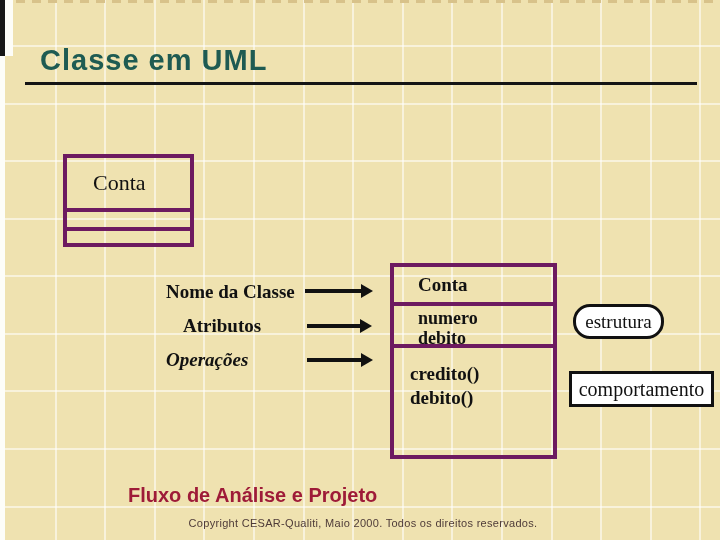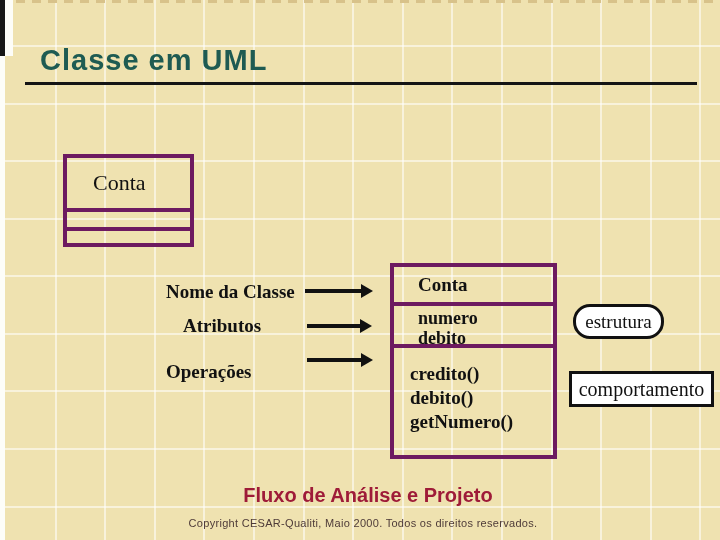--- a/index.html
+++ b/index.html
@@ -30,21 +30,21 @@
     border:4px solid #6d1a60;box-sizing:border-box;background:transparent;}
   .mini-c1{height:50px;border-bottom:4px solid #6d1a60;display:flex;align-items:center;
     padding-left:26px;font-size:22px;color:#111;}
   .mini-c2{height:15px;border-bottom:4px solid #6d1a60;}
   .mini-c3{height:12px;}
 
   
   .pointer-label{position:absolute;font-weight:bold;font-size:19px;color:#111;white-space:nowrap;}
   .lbl0{left:166px;top:281px;}
   .lbl1{left:166px;top:315px;margin-left:17px;}
-  .lbl2{left:166px;top:361px;}
+  .lbl2{left:166px;top:349px;font-style:italic;}
   .arrow{position:absolute;height:4px;background:#111;}
   .arrow::after{content:"";position:absolute;right:-12px;top:-5px;width:0;height:0;
     border-left:12px solid #111;border-top:7px solid transparent;border-bottom:7px solid transparent;}
   .arr0{left:305px;top:289px;width:56px;}
   .arr1{left:307px;top:324px;width:53px;}
   .arr2{left:307px;top:358px;width:54px;}
 
   
   .uml-class{position:absolute;left:390px;top:263px;width:167px;height:196px;
     border:4px solid #6d1a60;box-sizing:border-box;}
@@ -53,22 +53,22 @@
   .uml-attrs{height:42px;border-bottom:4px solid #6d1a60;padding:2px 0 10px 24px;
     font-weight:bold;font-size:18px;line-height:20px;color:#111;box-sizing:border-box;}
   .uml-ops{padding:14px 0 0 16px;font-weight:bold;font-size:19px;line-height:24px;color:#111;}
 
   
   .callout{position:absolute;background:#ffffff;border:3px solid #111;box-sizing:border-box;
     display:flex;align-items:center;justify-content:center;font-size:20px;color:#111;white-space:nowrap;}
   .callout-estrutura{left:573px;top:304px;width:91px;height:35px;font-size:19px;border-radius:17px;}
   .callout-comportamento{left:569px;top:371px;width:145px;height:36px;}
 
-  .footer-title{position:absolute;left:105px;top:484px;width:526px;text-align:center;
-    font-family:"Liberation Sans", sans-serif;font-weight:bold;font-size:20px;color:#9e1b38;}
+  .footer-title{position:absolute;left:105px;top:484px;width:526px;
+    font-family:"Liberation Sans", sans-serif;font-weight:bold;font-size:20px;color:#9e1b38;padding-left:23px;}
   .copyright{position:absolute;left:0;top:517px;width:726px;text-align:center;
     font-family:"Liberation Sans", sans-serif;font-size:11px;letter-spacing:.3px;color:#4e3b38;}
 </style>
 </head>
 <body>
 
 <div class="slide">
   <div class="top-dashes"></div>
   <div class="edge-white"></div>
   <div class="edge-black"></div>
@@ -97,21 +97,20 @@
     <div class="uml-name">
       <span>Conta</span>
     </div>
     <div class="uml-attrs">
       <div>numero</div>
       <div>debito</div>
     </div>
     <div class="uml-ops">
       <div>credito()</div>
       <div>debito()</div>
-      <div>getNumero()</div>
     </div>
   </div>
 
   <div class="callout callout-estrutura">
     <span>estrutura</span>
   </div>
   <div class="callout callout-comportamento">
     <span>comportamento</span>
   </div>
 

